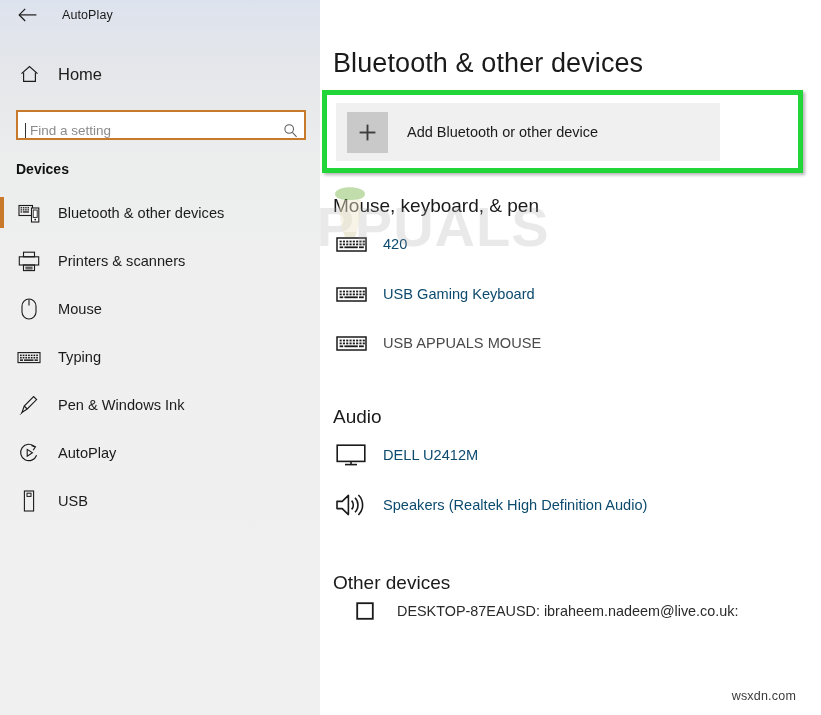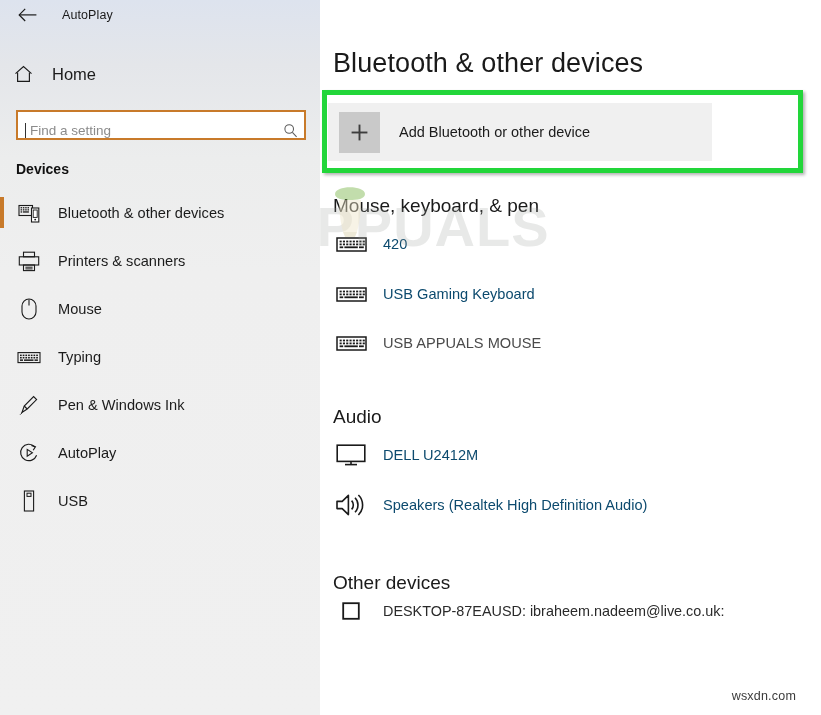--- a/index.html
+++ b/index.html
@@ -42,21 +42,21 @@
     font-size: 12.5px;
     color: #1a1a1a;
     letter-spacing: .1px;
   }
 
   .home-row {
     margin-top: 27px;
     height: 34px;
     display: flex;
     align-items: center;
-    padding-left: 10px;
+    padding-left: 16px;
     cursor: pointer;
   }
   .home-icon { width: 26px; display: flex; justify-content: center; align-items: center; }
   .home-label {
     margin-left: 16px;
     font-size: 16.5px;
     color: #1c1c1c;
   }
 
   .search-wrap {
@@ -142,21 +142,21 @@
     left: 2px;
     top: 90px;
     width: 481px;
     height: 83px;
     border: 5px solid #22d63a;
     background: #ffffff;
     box-shadow: 2px 2px 3px rgba(0,0,0,.30);
   }
   .add-tile {
     position: absolute;
-    left: 1px; top: 8px;
+    left: 9px; top: 8px;
     width: 384px; height: 58px;
     background: #f0f0f0;
     display: flex;
     align-items: center;
     cursor: pointer;
   }
   .plus-box {
     width: 41px; height: 41px;
     margin-left: 11px;
     background: #c9c9c9;
@@ -201,21 +201,21 @@
     white-space: nowrap;
   }
   .dev-row.faded .dev-name { color: #4a4a4a; }
 
   
   .clipped-row {
     margin-top: 6px;
     height: 22px;
     display: flex;
     align-items: center;
-    padding-left: 13px;
+    padding-left: 27px;
     overflow: hidden;
     cursor: pointer;
   }
   .clipped-row .dev-name { color: #2a2a2a; font-size: 14.4px; }
 
   
   .appuals-wm {
     position: absolute;
     left: -45px; top: 180px;
     width: 340px; height: 90px;

